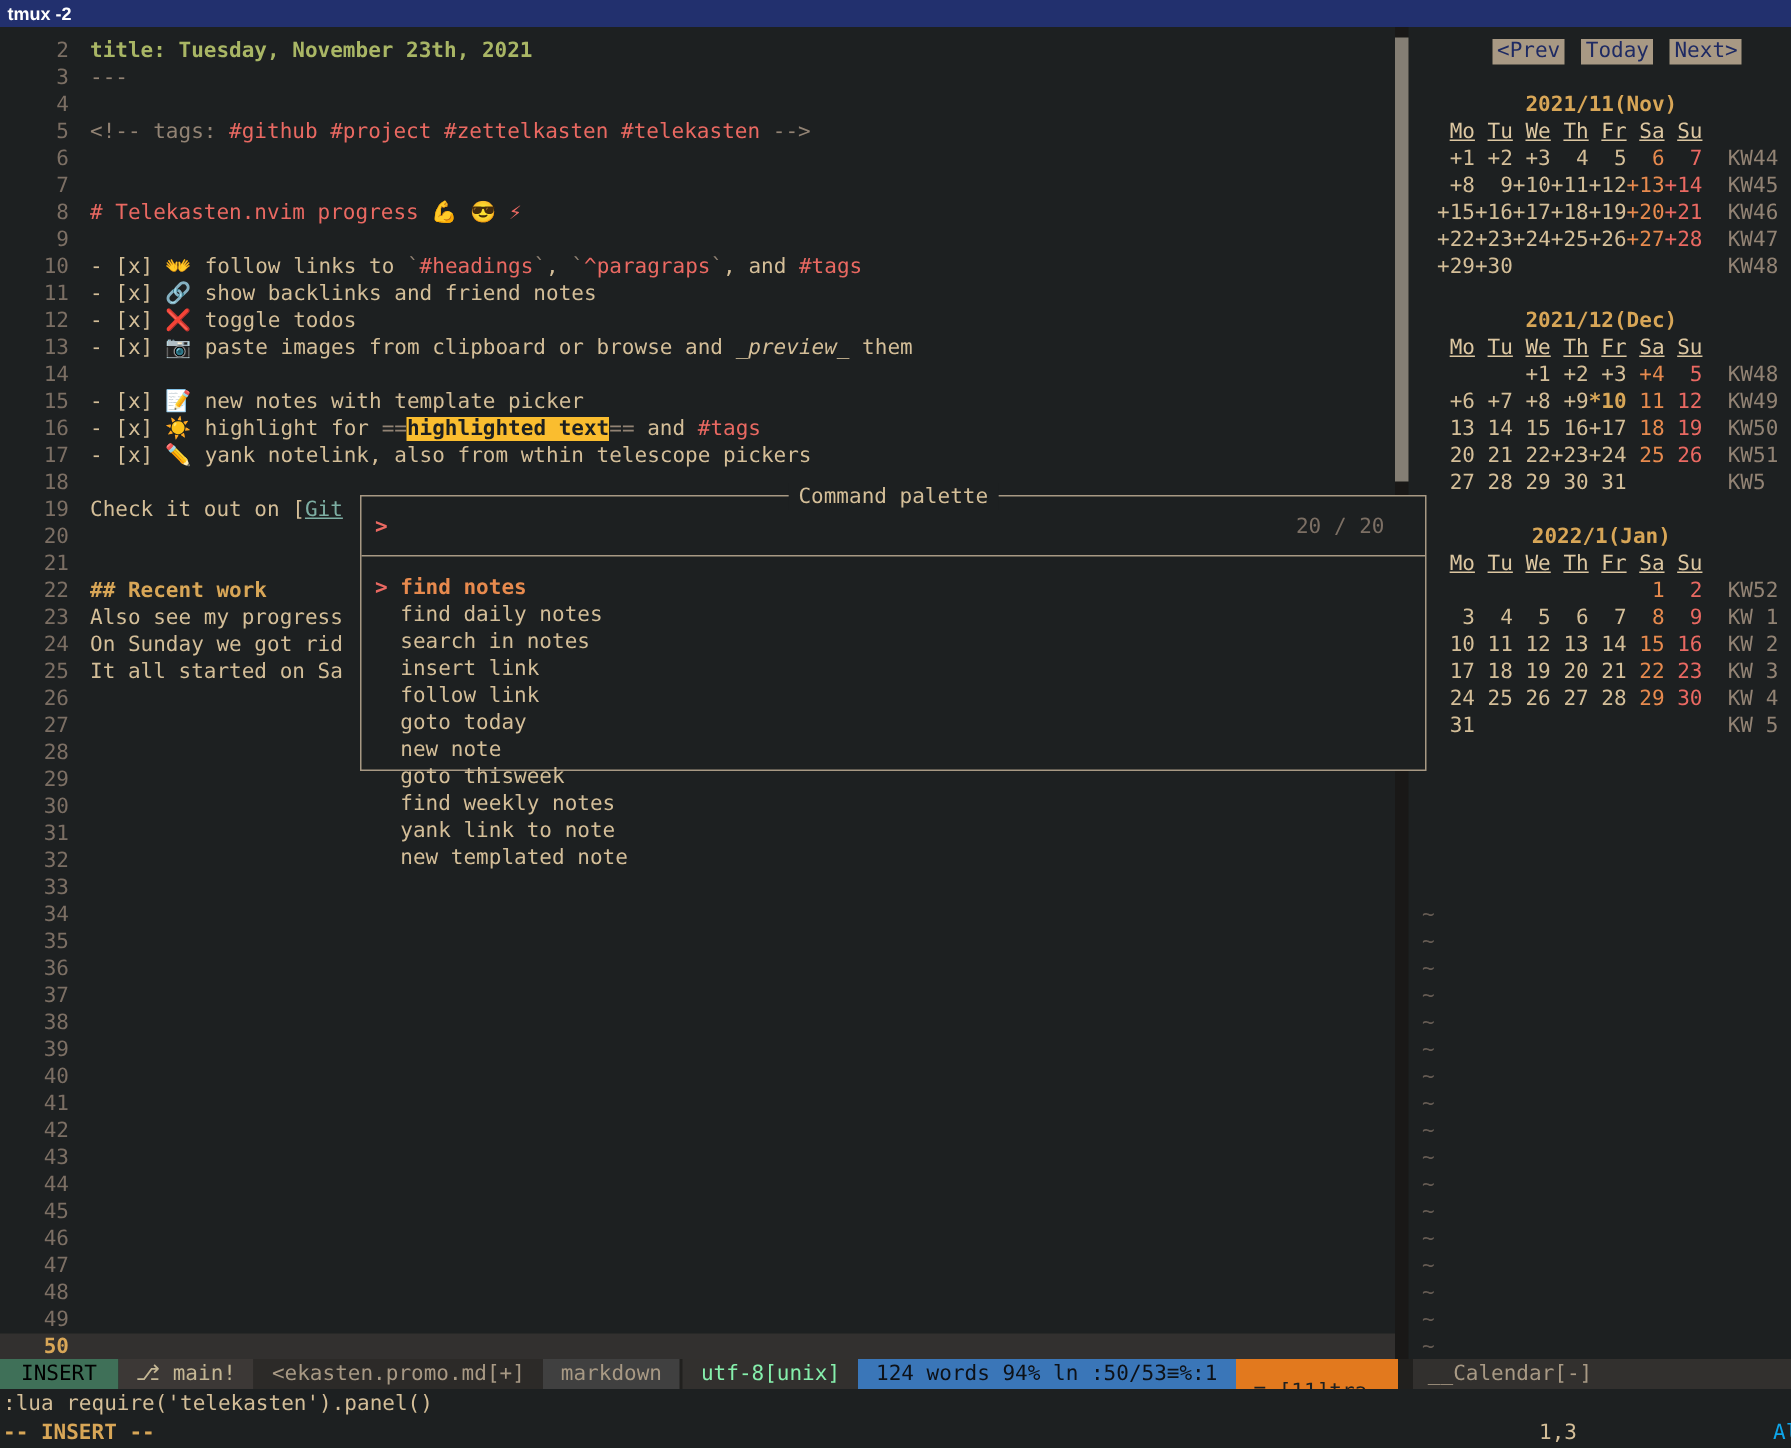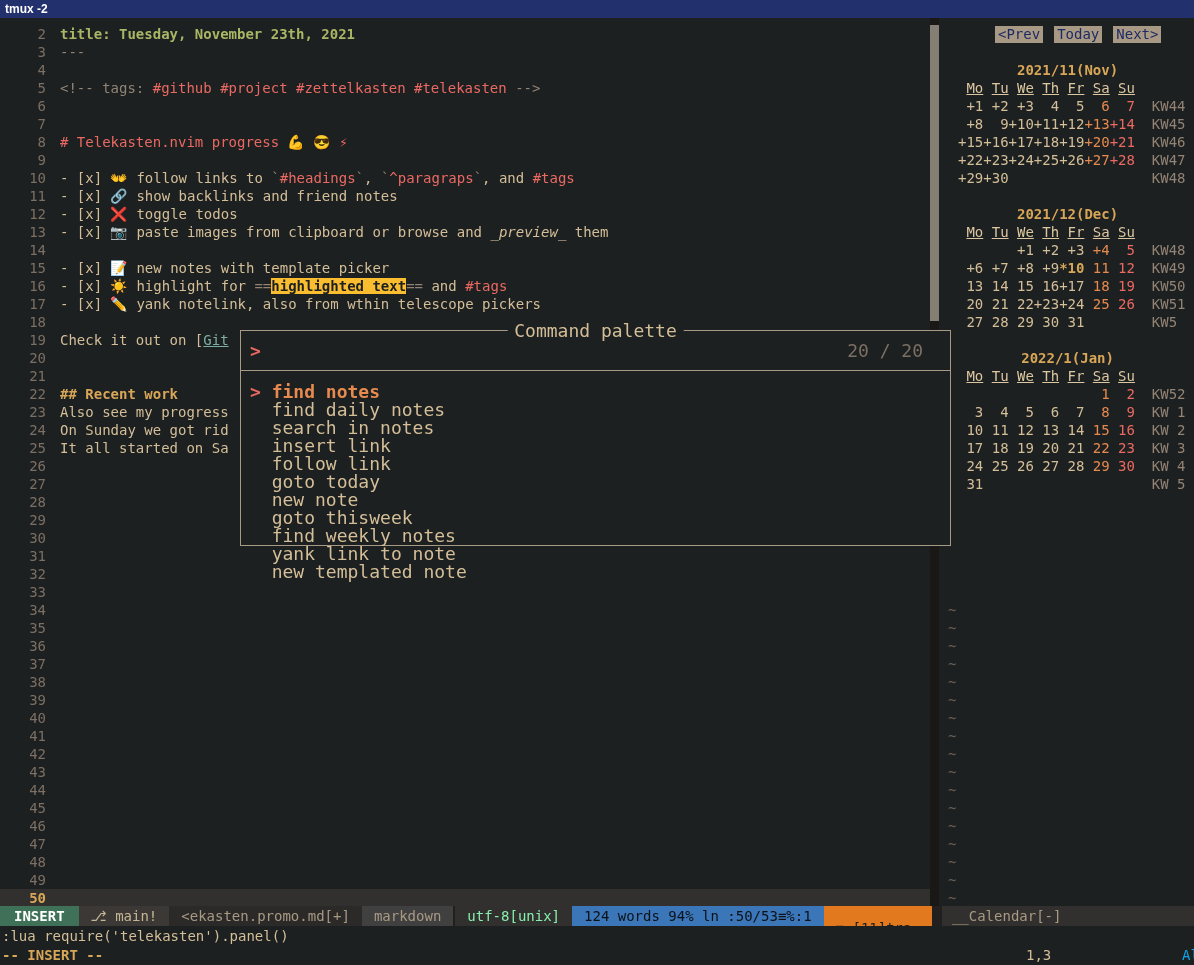--- a/index.html
+++ b/index.html
@@ -39,39 +39,39 @@
   .cal-row{height:18px;white-space:pre;padding-left:16px;}
   .cal-title{width:26ch;text-align:center;color:#d8a657;font-weight:bold;box-sizing:content-box;}
   .cal-cell{display:inline-block;width:3ch;text-align:right;}
   .cal-dow{color:#ddc7a1;text-decoration:underline;}
   .cal-sat{color:#e78a4e;}
   .cal-sun{color:#ea6962;}
   .cal-today{color:#d8a657;font-weight:bold;}
   .cal-kw{color:#928374;margin-left:2ch;}
   .cal-tilde{color:#665c54;padding-left:6px;}
   
-  .palette{position:absolute;left:240px;top:330px;width:711px;height:216px;z-index:10;
+  .palette{position:absolute;left:240px;top:330px;width:711px;height:184px;z-index:10;
     background:#1d2021;border:1px solid #a89984;box-sizing:border-box;
-    font-size:18px;line-height:18px;}
+    font-size:14px;line-height:18px;}
   .pal-title{position:absolute;top:-9px;left:50%;transform:translateX(-50%);
     background:#1d2021;padding:0 7px;color:#d4be98;white-space:pre;}
   .pal-prompt-row{height:40px;display:flex;align-items:center;padding:0 9px;
     border-bottom:1px solid #a89984;box-sizing:border-box;}
   .pal-caret{color:#ea6962;font-weight:bold;}
   .pal-input{flex:1;margin-left:8px;color:#d4be98;}
   .pal-counter{color:#7c6f64;padding-right:18px;}
   .pal-list{padding:12px 0 0 9px;}
   .pal-item{height:18px;white-space:pre;cursor:pointer;}
   .pal-prefix{display:inline-block;width:2ch;color:#ea6962;font-weight:bold;}
   .pal-label{color:#d4be98;}
   .pal-item.selected .pal-label{color:#e78a4e;font-weight:bold;}
   
   .statusline{position:absolute;top:906px;left:0;width:1194px;height:20px;background:#21201e;
     display:flex;font-size:14px;line-height:20px;white-space:pre;overflow:hidden;}
-  .sl-mode{background:#3f7058;color:#ffffff;font-weight:bold;padding:0 14px;}
+  .sl-mode{background:#3f7058;color:#000000;font-weight:normal;padding:0 14px;}
   .sl-branch{background:#3c3836;color:#c5b794;padding:0 12px;}
   .sl-file{background:#2c2a28;color:#a89984;padding:0 12px;}
   .sl-spacer{flex:1;background:#21201e;}
   .sl-ft{background:#404040;color:#a89984;padding:0 12px;margin-right:2px;}
   .sl-enc{background:#32302e;color:#86efac;padding:0 12px;}
   .sl-stats{background:#3a76b8;color:#0d1117;padding:0 12px;}
   .sl-tab{background:#e2791e;color:#1d2021;padding:12px 12px;}
   .sl-cal{width:254px;flex:none;box-sizing:border-box;background:#32302e;color:#a89984;
     padding-left:10px;margin-left:10px;}
   

